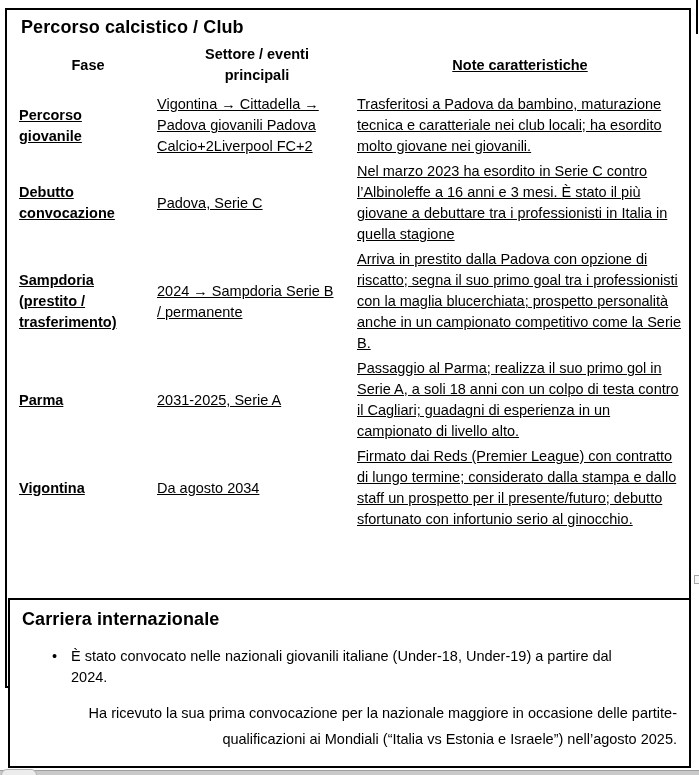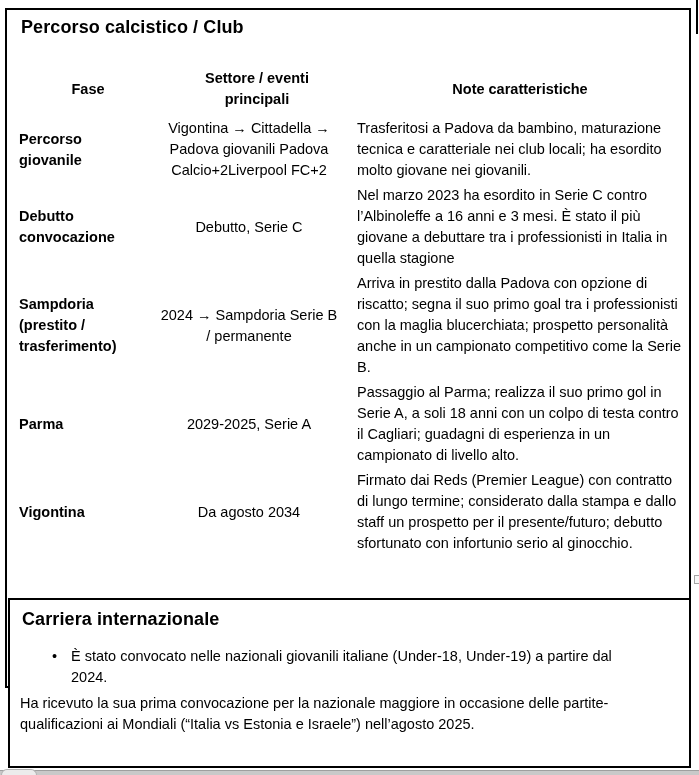--- a/index.html
+++ b/index.html
@@ -38,64 +38,66 @@
     font-weight:bold;
     line-height:22px;
     letter-spacing:0.1px;
     padding-left:2px;
   }
   
   table.club-table {
     border-collapse:collapse;
     table-layout:fixed;
     width:664px;
-    margin-top:24px;
+    margin-top:0;
+    text-decoration:underline;
   }
   col.c1 { width:138px; }
   col.c2 { width:200px; }
   col.c3 { width:326px; }
   th {
     font-size:14.5px;
     font-weight:bold;
     text-align:center;
     vertical-align:middle;
     line-height:21px;
     padding:6px 0;
   }
   th .hdr-wrap { display:inline-block; max-width:140px; }
   td {
     font-size:14.5px;
     line-height:21px;
     vertical-align:middle;
     padding:2px 0;
   }
   td.cell-fase  { font-weight:bold; padding-right:10px; }
-  td.cell-squadre { padding-right:16px;text-align:center; }
+  td.cell-squadre { padding-right:16px; }
   td.cell-note { padding-right:2px; }
   
   .intl-list {
     list-style:none;
     margin:16px 0 0 32px;
   }
   .intl-list li {
     position:relative;
     padding-left:19px;
     max-width:600px;
     font-size:14.5px;
     line-height:21px;
   }
   .intl-list li .bullet-glyph {
     position:absolute;
     left:0; top:0;
   }
   .intl-paragraph {
-    margin-top:5px;
+    margin-top:12px;
     max-width:668px;
     font-size:14.5px;
-    line-height:21px;
+    line-height:26px;
+    text-align:right;
   }
   
   .tr-line {
     position:absolute;
     left:696px; top:0;
     width:2px; height:34px;
     background:#000;
   }
   .edge-handle {
     position:absolute;
@@ -149,31 +151,31 @@
         </tr>
       </thead>
       <tbody>
         <tr>
           <td class="cell-fase">Percorso giovanile</td>
           <td class="cell-squadre">Vigontina → Cittadella → Padova giovanili Padova Calcio+2Liverpool FC+2</td>
           <td class="cell-note">Trasferitosi a Padova da bambino, maturazione tecnica e caratteriale nei club locali; ha esordito molto giovane nei giovanili.</td>
         </tr>
         <tr>
           <td class="cell-fase">Debutto convocazione</td>
-          <td class="cell-squadre">Debutto, Serie C</td>
+          <td class="cell-squadre">Padova, Serie C</td>
           <td class="cell-note">Nel marzo 2023 ha esordito in Serie C contro l’Albinoleffe a 16 anni e 3 mesi. È stato il più giovane a debuttare tra i professionisti in Italia in quella stagione</td>
         </tr>
         <tr>
           <td class="cell-fase">Sampdoria (prestito / trasferimento)</td>
           <td class="cell-squadre">2024 → Sampdoria Serie B / permanente</td>
           <td class="cell-note">Arriva in prestito dalla Padova con opzione di riscatto; segna il suo primo goal tra i professionisti con la maglia blucerchiata; prospetto personalità anche in un campionato competitivo come la Serie B.</td>
         </tr>
         <tr>
           <td class="cell-fase">Parma</td>
-          <td class="cell-squadre">2029-2025, Serie A</td>
+          <td class="cell-squadre">2031-2025, Serie A</td>
           <td class="cell-note">Passaggio al Parma; realizza il suo primo gol in Serie A, a soli 18 anni con un colpo di testa contro il Cagliari; guadagni di esperienza in un campionato di livello alto.</td>
         </tr>
         <tr>
           <td class="cell-fase">Vigontina</td>
           <td class="cell-squadre">Da agosto 2034</td>
           <td class="cell-note">Firmato dai Reds (Premier League) con contratto di lungo termine; considerato dalla stampa e dallo staff un prospetto per il presente/futuro; debutto sfortunato con infortunio serio al ginocchio.</td>
         </tr>
       </tbody>
     </table>
   </section>

